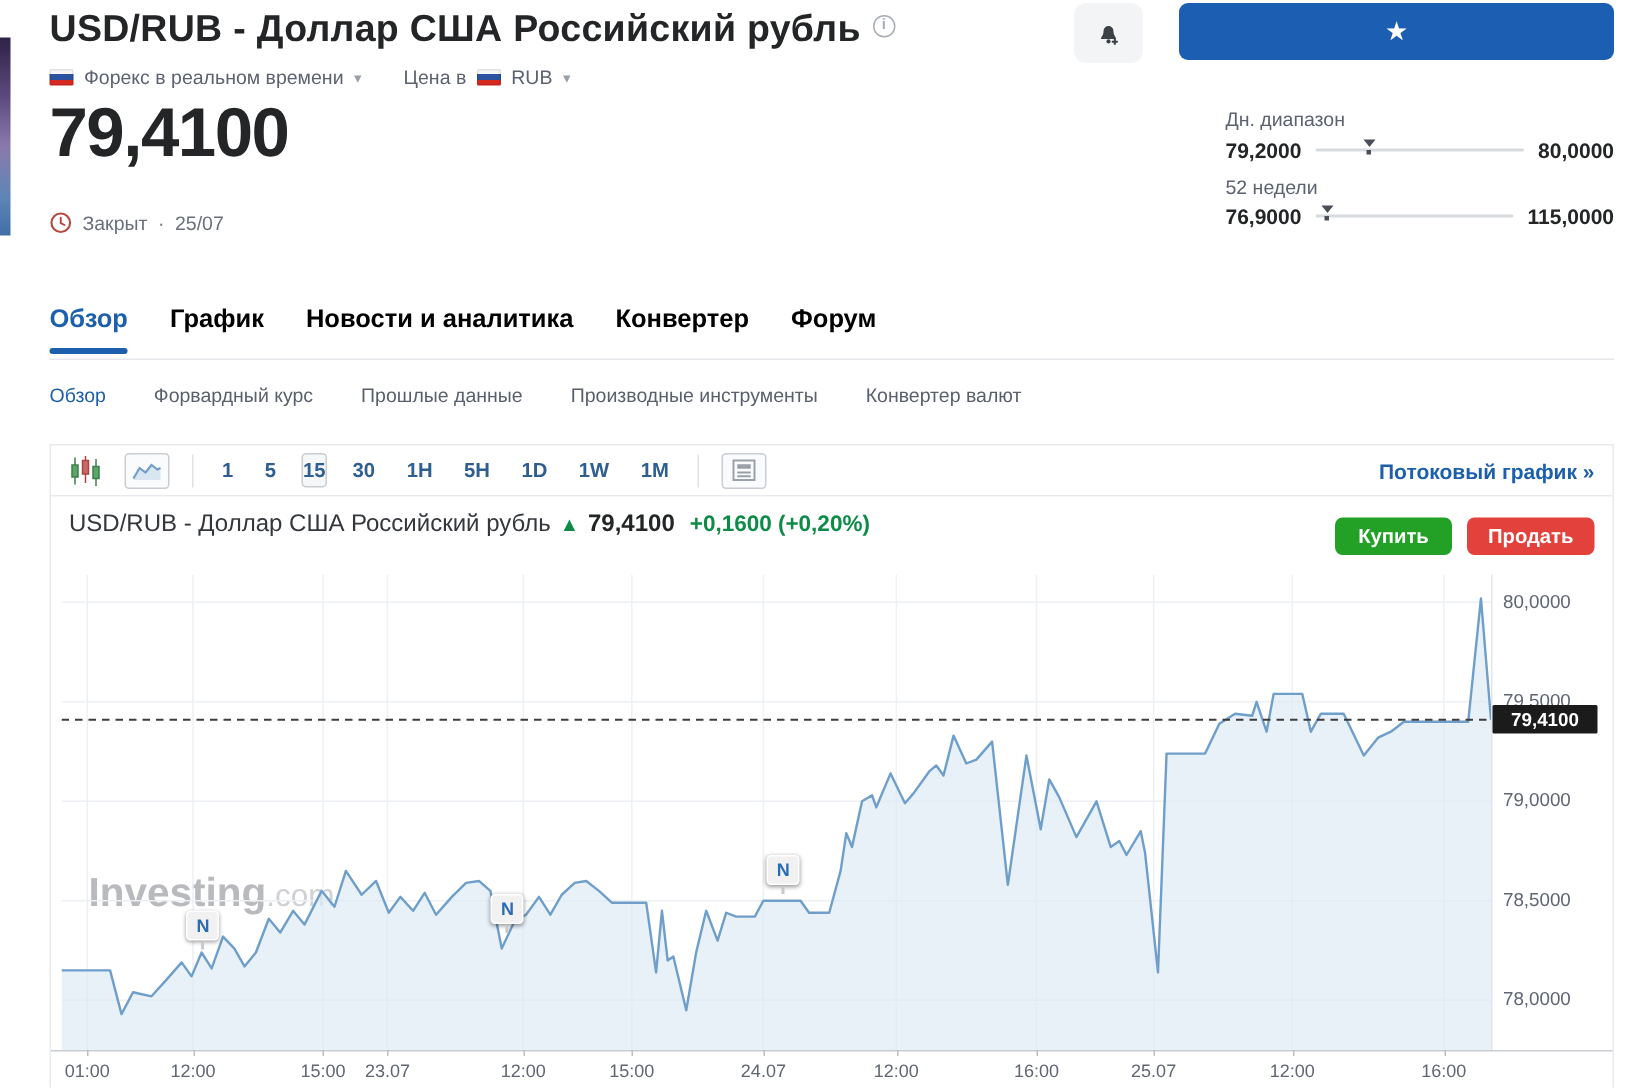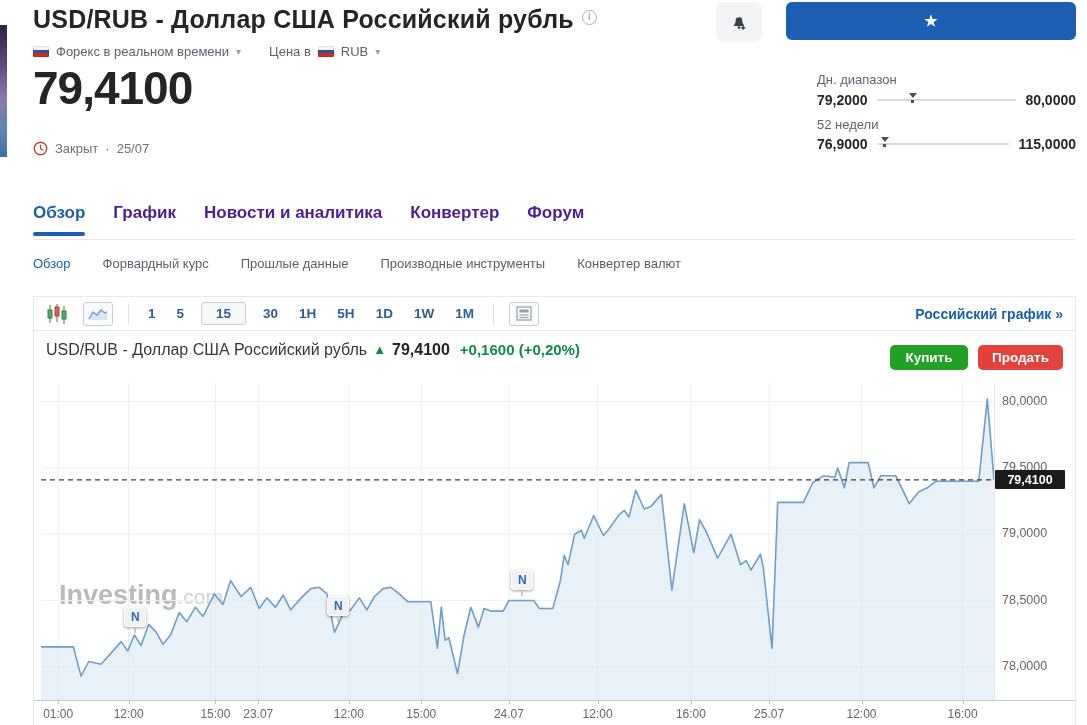--- a/index.html
+++ b/index.html
@@ -41,36 +41,36 @@
   .range-label { left:817px; font-size:13px; color:#5c6270; }
   .range-row { left:817px; width:259px; display:flex; align-items:center; font-size:14px; font-weight:bold; color:#232526; }
   .range-track { flex:1; height:2px; background:#d7dadf; margin:0 9px; position:relative; border-radius:1px; }
   .range-marker { position:absolute; top:-6px; width:8px; height:5px; transform:translateX(-50%); }
   .range-marker::before { content:""; position:absolute; left:0; top:0; border-left:4px solid transparent;
     border-right:4px solid transparent; border-top:5px solid #4a4f57; }
   .range-marker::after { content:""; position:absolute; left:2.5px; top:7px; width:3px; height:3px; background:#4a4f57; }
 
   
   .tabs-row { left:33px; top:203px; display:flex; gap:28px; }
-  .tab { font-size:17px; font-weight:bold; color:#4c1d95; padding-bottom:13px; position:relative; cursor:pointer; white-space:nowrap; }
+  .tab { font-size:17px; font-weight:bold; color:#000000; padding-bottom:13px; position:relative; cursor:pointer; white-space:nowrap; }
   .tab.active { color:#1c5fac; }
   .tab.active::after { content:""; position:absolute; left:0; bottom:0; width:100%; height:4px; background:#1c5fac; border-radius:2px; }
   .tabs-line { left:33px; top:239px; width:1043px; height:1px; background:#e6e8eb; }
   .subtabs-row { left:33px; top:256px; display:flex; gap:32px; }
   .subtab { font-size:13px; color:#595f6b; cursor:pointer; white-space:nowrap; }
   .subtab.active { color:#1c5fac; }
 
   
   .card { left:33px; top:296px; width:1043px; height:429px; border:1px solid #e8eaed; border-bottom:none; background:#fff; }
   .toolbar { height:34px; border-bottom:1px solid #e8eaed; display:flex; align-items:center; padding:0 12px; gap:15px; }
   .tool-divider { width:1px; height:22px; background:#e0e2e6; }
   .icon-btn { width:30px; height:24px; border:1px solid #c9cdd2; background:#fafbfc; border-radius:3px;
     display:flex; align-items:center; justify-content:center; cursor:pointer; }
   .tf { font-size:13.5px; font-weight:bold; color:#2f5e91; cursor:pointer; padding:3px 4px; }
-  .tf.active { border:1px solid #c9cdd2; background:#f6f7f8; border-radius:3px; padding:3px 14px; }
+  .tf.active { border:1px solid #c9cdd2; background:#f6f7f8; border-radius:3px; padding:3px 0; }
   .stream-link { margin-left:auto; font-size:14px; font-weight:bold; color:#1c5fac; cursor:pointer; }
 
   .chart-title-row { height:37px; display:flex; align-items:center; padding:0 12px; font-size:16px; }
   .ct-name { color:#34383d; }
   .ct-arrow { color:#0e8c47; font-size:13px; margin:0 6px; }
   .ct-price { font-weight:bold; color:#232526; margin-right:10px; }
   .ct-change { color:#0e8c47; font-weight:bold; font-size:15px; }
   .trade-btns { margin-left:auto; display:flex; gap:10px; }
   .btn-buy { background:#23a127; }
   .btn-sell { background:#e2423b; }
@@ -200,21 +200,21 @@
       </span>
     <span class="tool-divider"></span>
     <span class="icon-btn">
       <svg width="16" height="15" viewBox="0 0 16 15">
         <rect x="1" y="1" width="14" height="13" fill="none" stroke="#9aa0a7" stroke-width="1.3"></rect>
         <rect x="3.5" y="3.5" width="9" height="3" fill="#9aa0a7"></rect>
         <line x1="3.5" y1="9" x2="12.5" y2="9" stroke="#9aa0a7" stroke-width="1.2"></line>
         <line x1="3.5" y1="11.5" x2="12.5" y2="11.5" stroke="#9aa0a7" stroke-width="1.2"></line>
       </svg>
     </span>
-    <span class="stream-link"><span>Российский график</span> <span>»</span></span>
+    <span class="stream-link"><span>Потоковый график</span> <span>»</span></span>
   </div>
 
   <div class="chart-title-row">
     <span class="ct-name">USD/RUB - Доллар США Российский рубль</span>
     <span class="ct-arrow">▲</span>
     <span class="ct-price">79,4100</span>
     <span class="ct-change">+0,1600 (+0,20%)</span>
     <span class="trade-btns">
       <span class="trade-btn btn-buy">Купить</span>
       <span class="trade-btn btn-sell">Продать</span>

